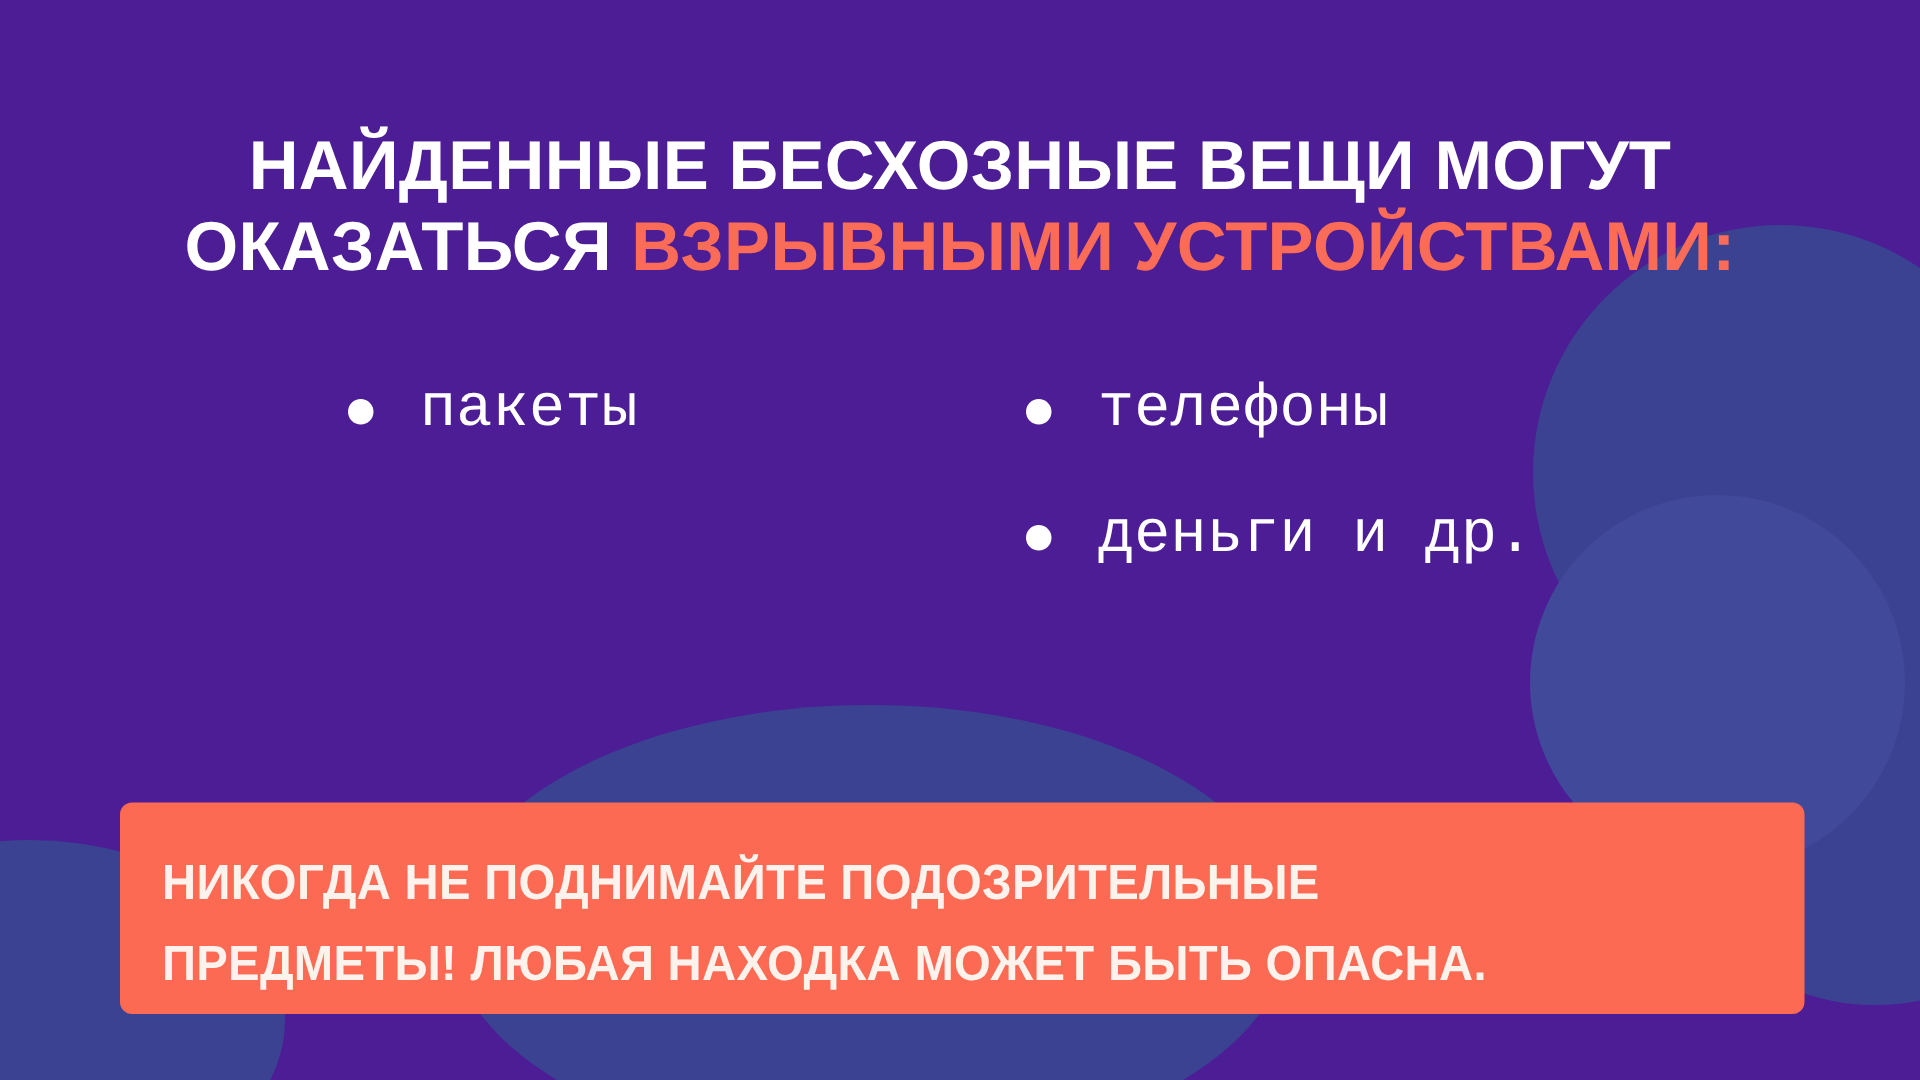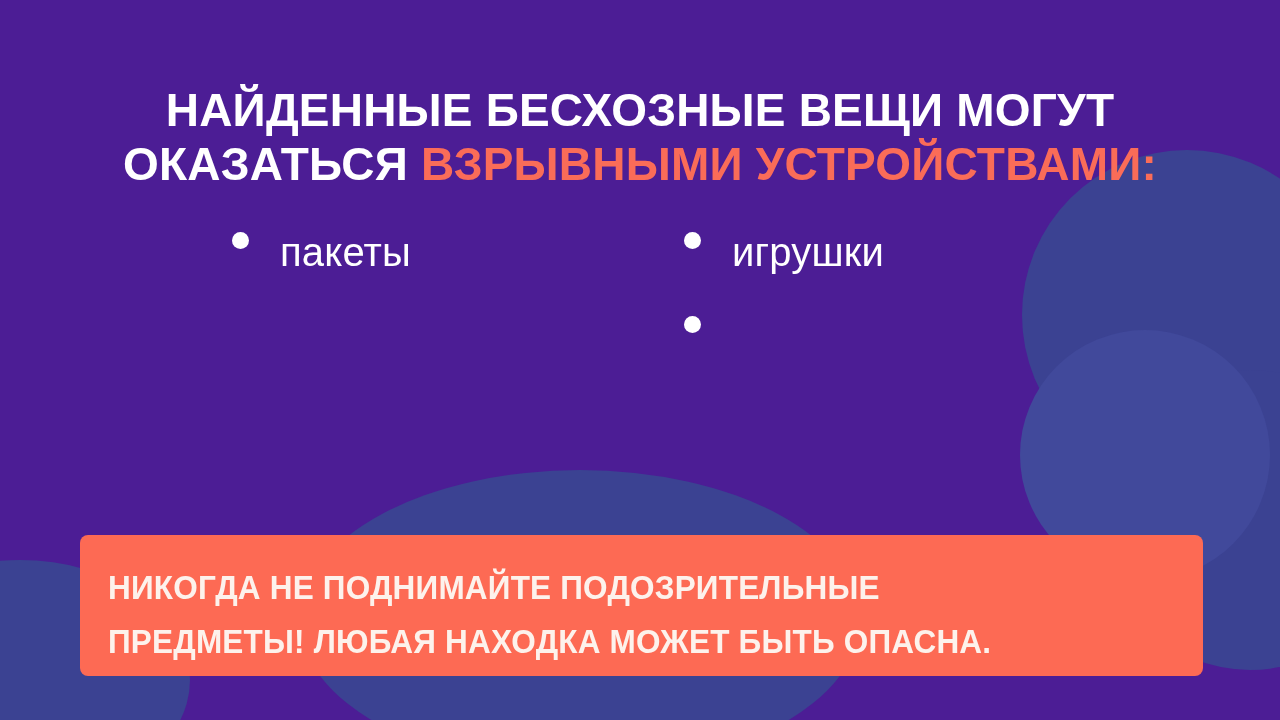--- a/index.html
+++ b/index.html
@@ -99,21 +99,23 @@
   .items-col {
     width: 452px;
     display: flex;
     flex-direction: column;
   }
   .items-col.col-right {
     width: 378px;
   }
   .item-row {
     display: flex;
+    align-items: center;
     height: 84px;
+    font-family: Liberation Mono, monospace;
   }
   .item-bullet {
     width: 17px;
     height: 17px;
     border-radius: 50%;
     background: #ffffff;
     flex: 0 0 auto;
   }
   .item-label {
     margin-left: 31px;
@@ -171,24 +173,25 @@
     <div class="items-col col-left">
       <div class="item-row">
         <span class="item-bullet"></span>
         <span class="item-label">пакеты</span>
       </div>
     </div>
 
     <div class="items-col col-right">
       <div class="item-row">
         <span class="item-bullet"></span>
-        <span class="item-label">игрушки</span>
+        <span class="item-label">телефоны</span>
       </div>
       <div class="item-row">
         <span class="item-bullet"></span>
+        <span class="item-label">деньги и др.</span>
       </div>
     </div>
 
   </div>
 
   <div id="warning-banner">
     <span class="warn-line">НИКОГДА НЕ ПОДНИМАЙТЕ ПОДОЗРИТЕЛЬНЫЕ</span>
     <span class="warn-line">ПРЕДМЕТЫ! ЛЮБАЯ НАХОДКА МОЖЕТ БЫТЬ ОПАСНА.</span>
   </div>
 

